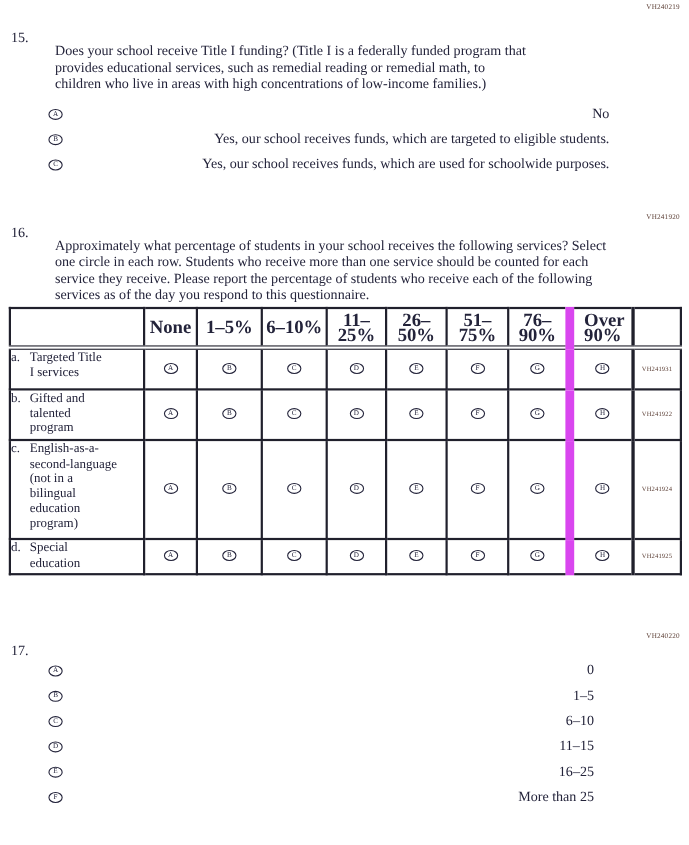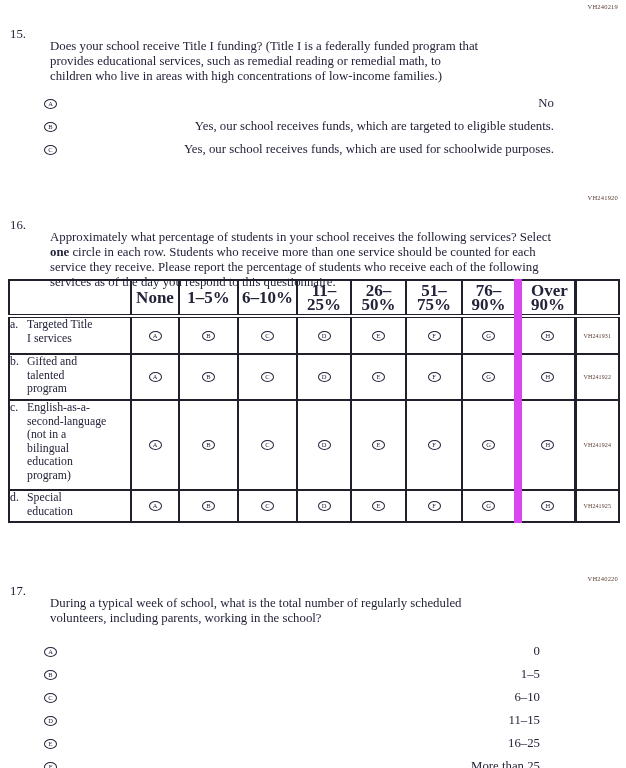--- a/index.html
+++ b/index.html
@@ -8,21 +8,21 @@
     font-family:"Liberation Serif","DejaVu Serif",serif;
     color:#23233a;overflow:hidden;
   }
   .code{
     position:absolute;right:8px;font-size:6.5px;letter-spacing:.2px;
     color:#5d4037;
   }
   .question{position:absolute;left:10px;display:flex;}
   .qnum{font-weight:normal;font-size:12.8px;flex:0 0 22px;margin-right:6px;line-height:15px;}
   .qtext{margin:12px;font-size:12.8px;line-height:15px;white-space:pre-line;}
-  .qtext b{font-weight:bold;}
+  .qtext b{font-weight:normal;}
   .q15-body{width:516px;}
   .q16-body{width:586px;}
   .q17-body{width:502px;}
   .options{margin-left:6px;}
   .q15 .options{margin-top:8px;}
   .q17 .options{margin-top:18px;}
   .option{display:flex;align-items:center;height:15px;margin-bottom:8px;justify-content:space-between;}
   .bubble{
     flex:0 0 13px;width:13px;height:10px;box-sizing:border-box;
     border:1px solid #23233a;border-radius:50%;
@@ -78,21 +78,21 @@
       <div class="option">
         <span class="bubble">C</span>
         <span class="olabel">Yes, our school receives funds, which are used for schoolwide purposes.</span>
       </div>
     </div>
   </div>
 </section>
 
 <div class="code" style="top:194px;">VH241920</div>
 
-<section class="question q16" style="top:218px;justify-content:space-between;">
+<section class="question q16" style="top:204px;justify-content:space-between;">
   <div class="qnum">16.</div>
   <div class="q16-body">
     <p class="qtext"><span>Approximately what percentage of students in your school receives the following services? Select
 </span><b>one</b><span> circle in each row. Students who receive more than one service should be counted for each
 service they receive. Please report the percentage of students who receive each of the following
 services as of the day you respond to this questionnaire.</span></p>
   </div>
 </section>
 
 <table class="qtable">
@@ -201,22 +201,20 @@
       <td class="cell-code">VH241925</td>
     </tr>
   </tbody>
 </table>
 
 <div class="code" style="top:575px;">VH240220</div>
 
 <section class="question q17" style="top:584px;">
   <div class="qnum">17.</div>
   <div class="q17-body">
-    <p class="qtext">During a typical week of school, what is the total number of regularly scheduled
-volunteers, including parents, working in the school?</p>
     <div class="options">
       <div class="option">
         <span class="bubble">A</span>
         <span class="olabel">0</span>
       </div>
       <div class="option">
         <span class="bubble">B</span>
         <span class="olabel">1–5</span>
       </div>
       <div class="option">

